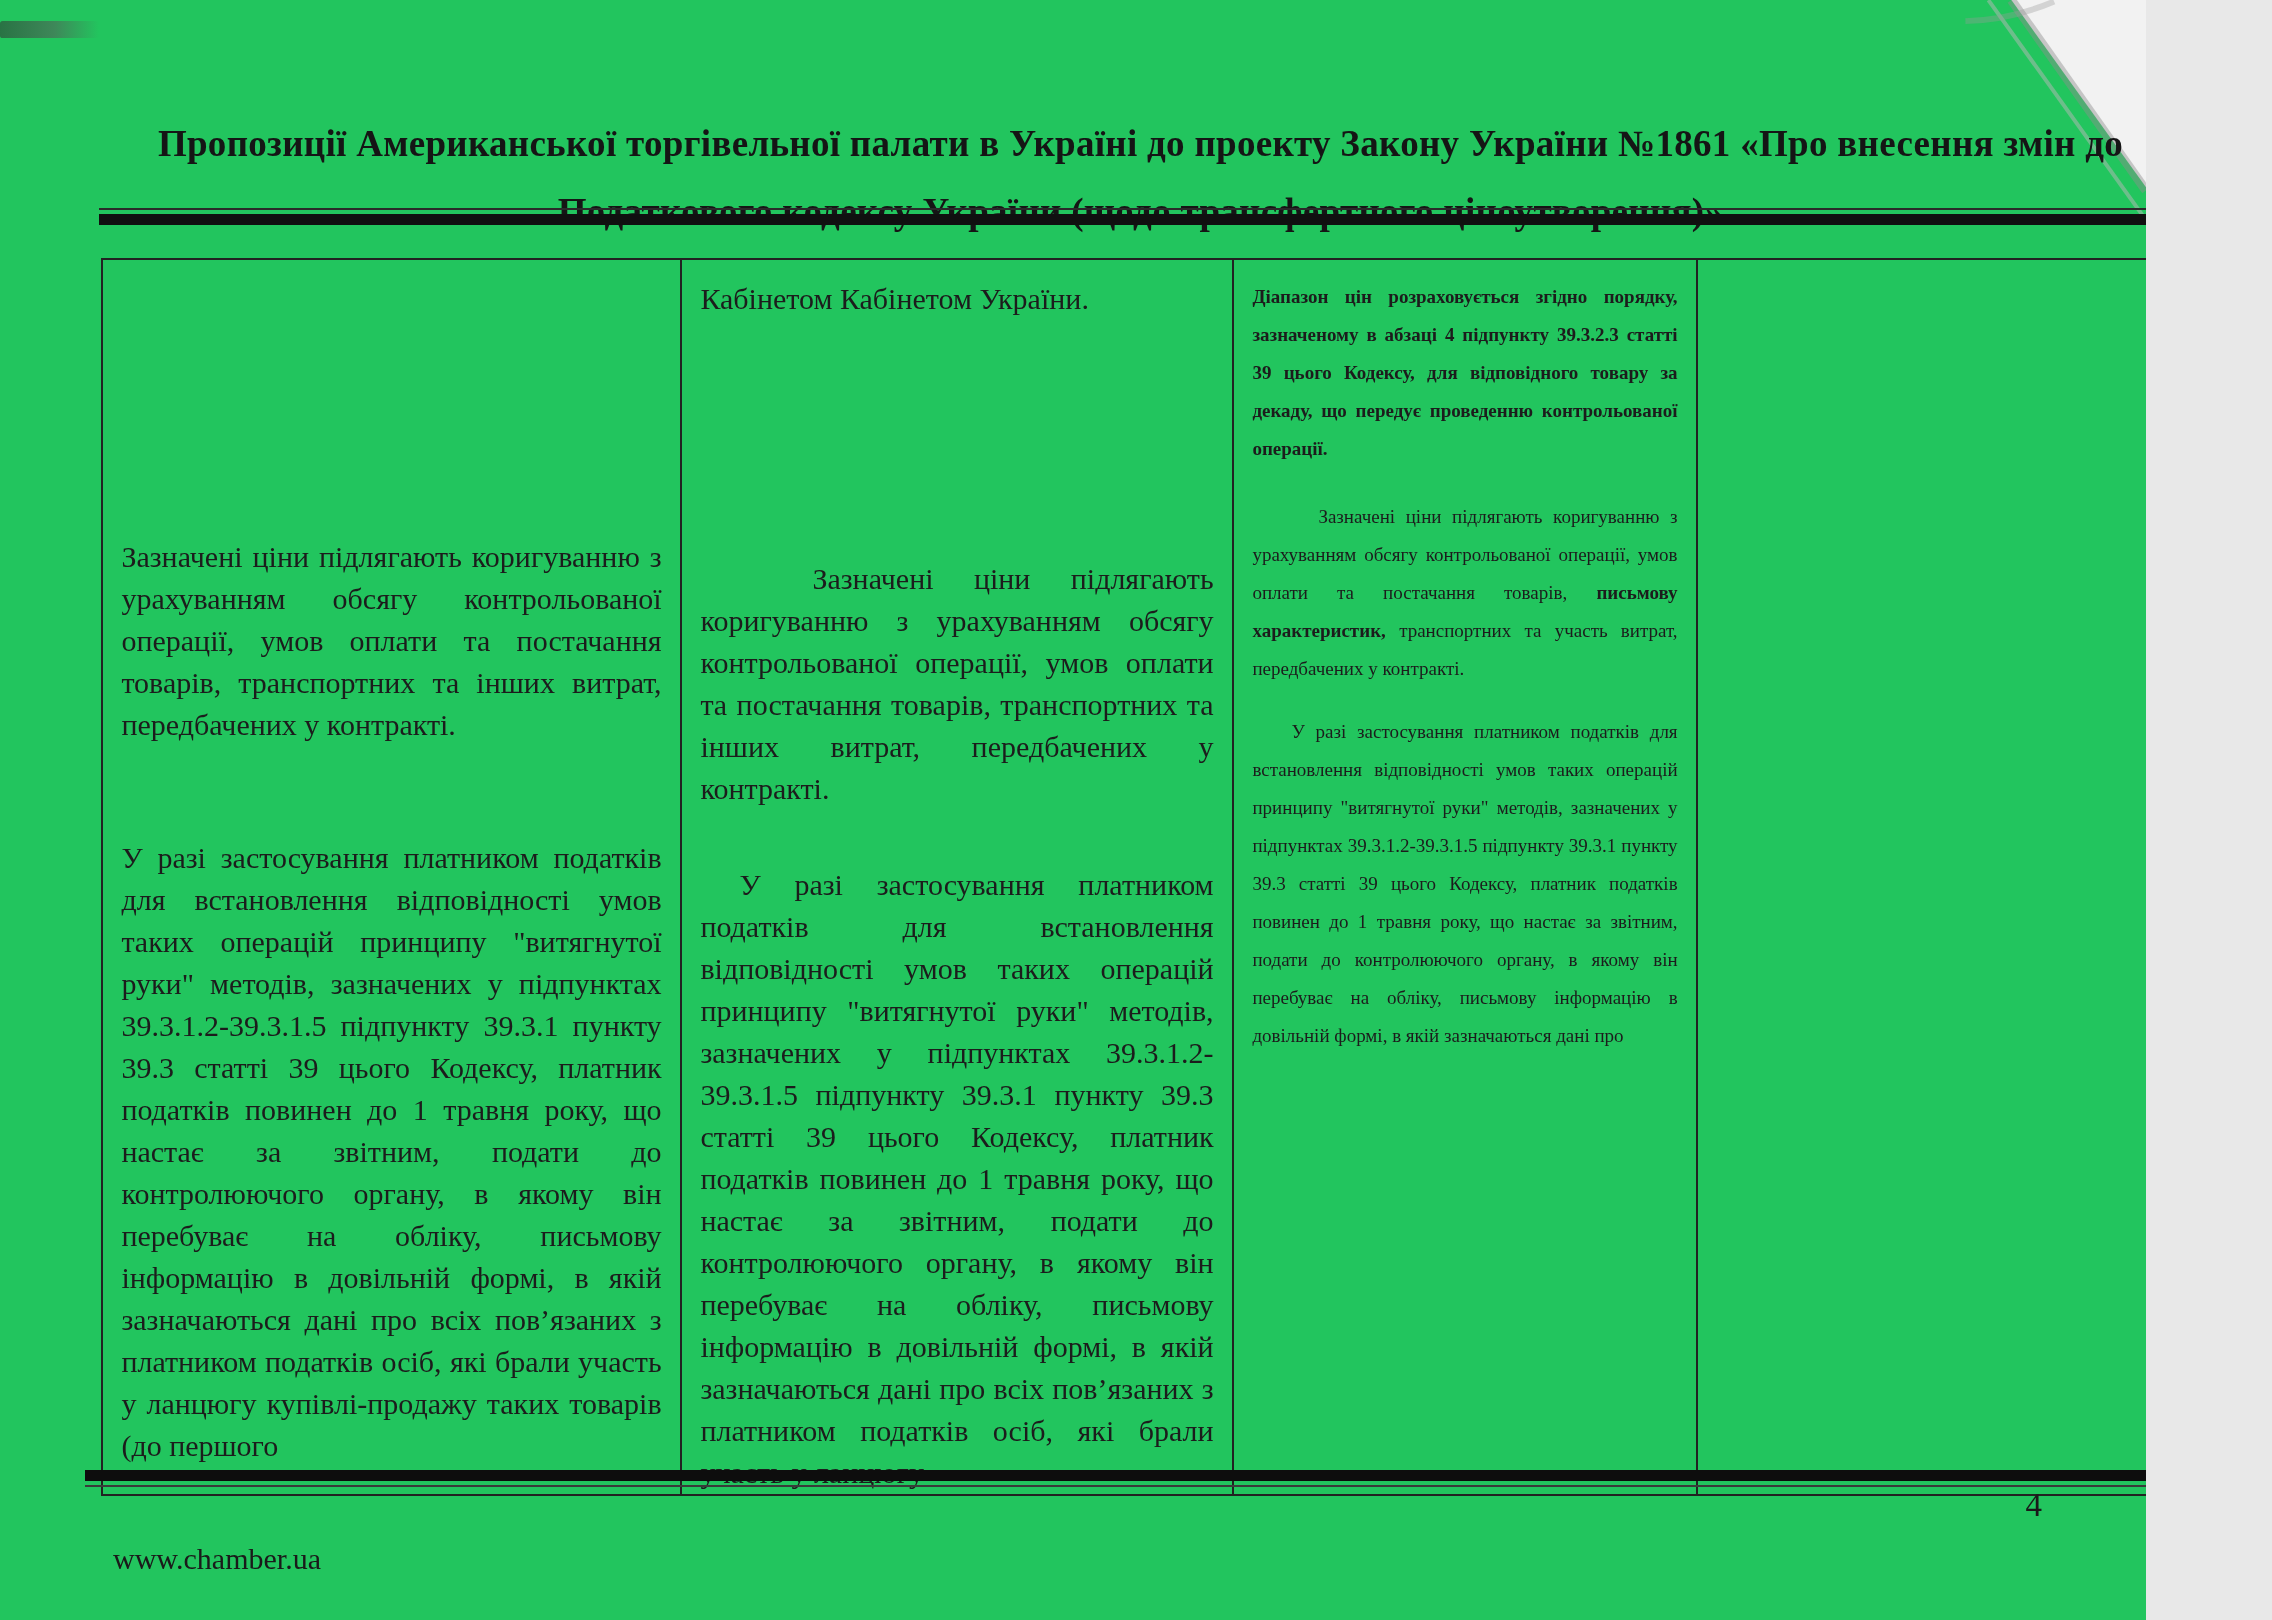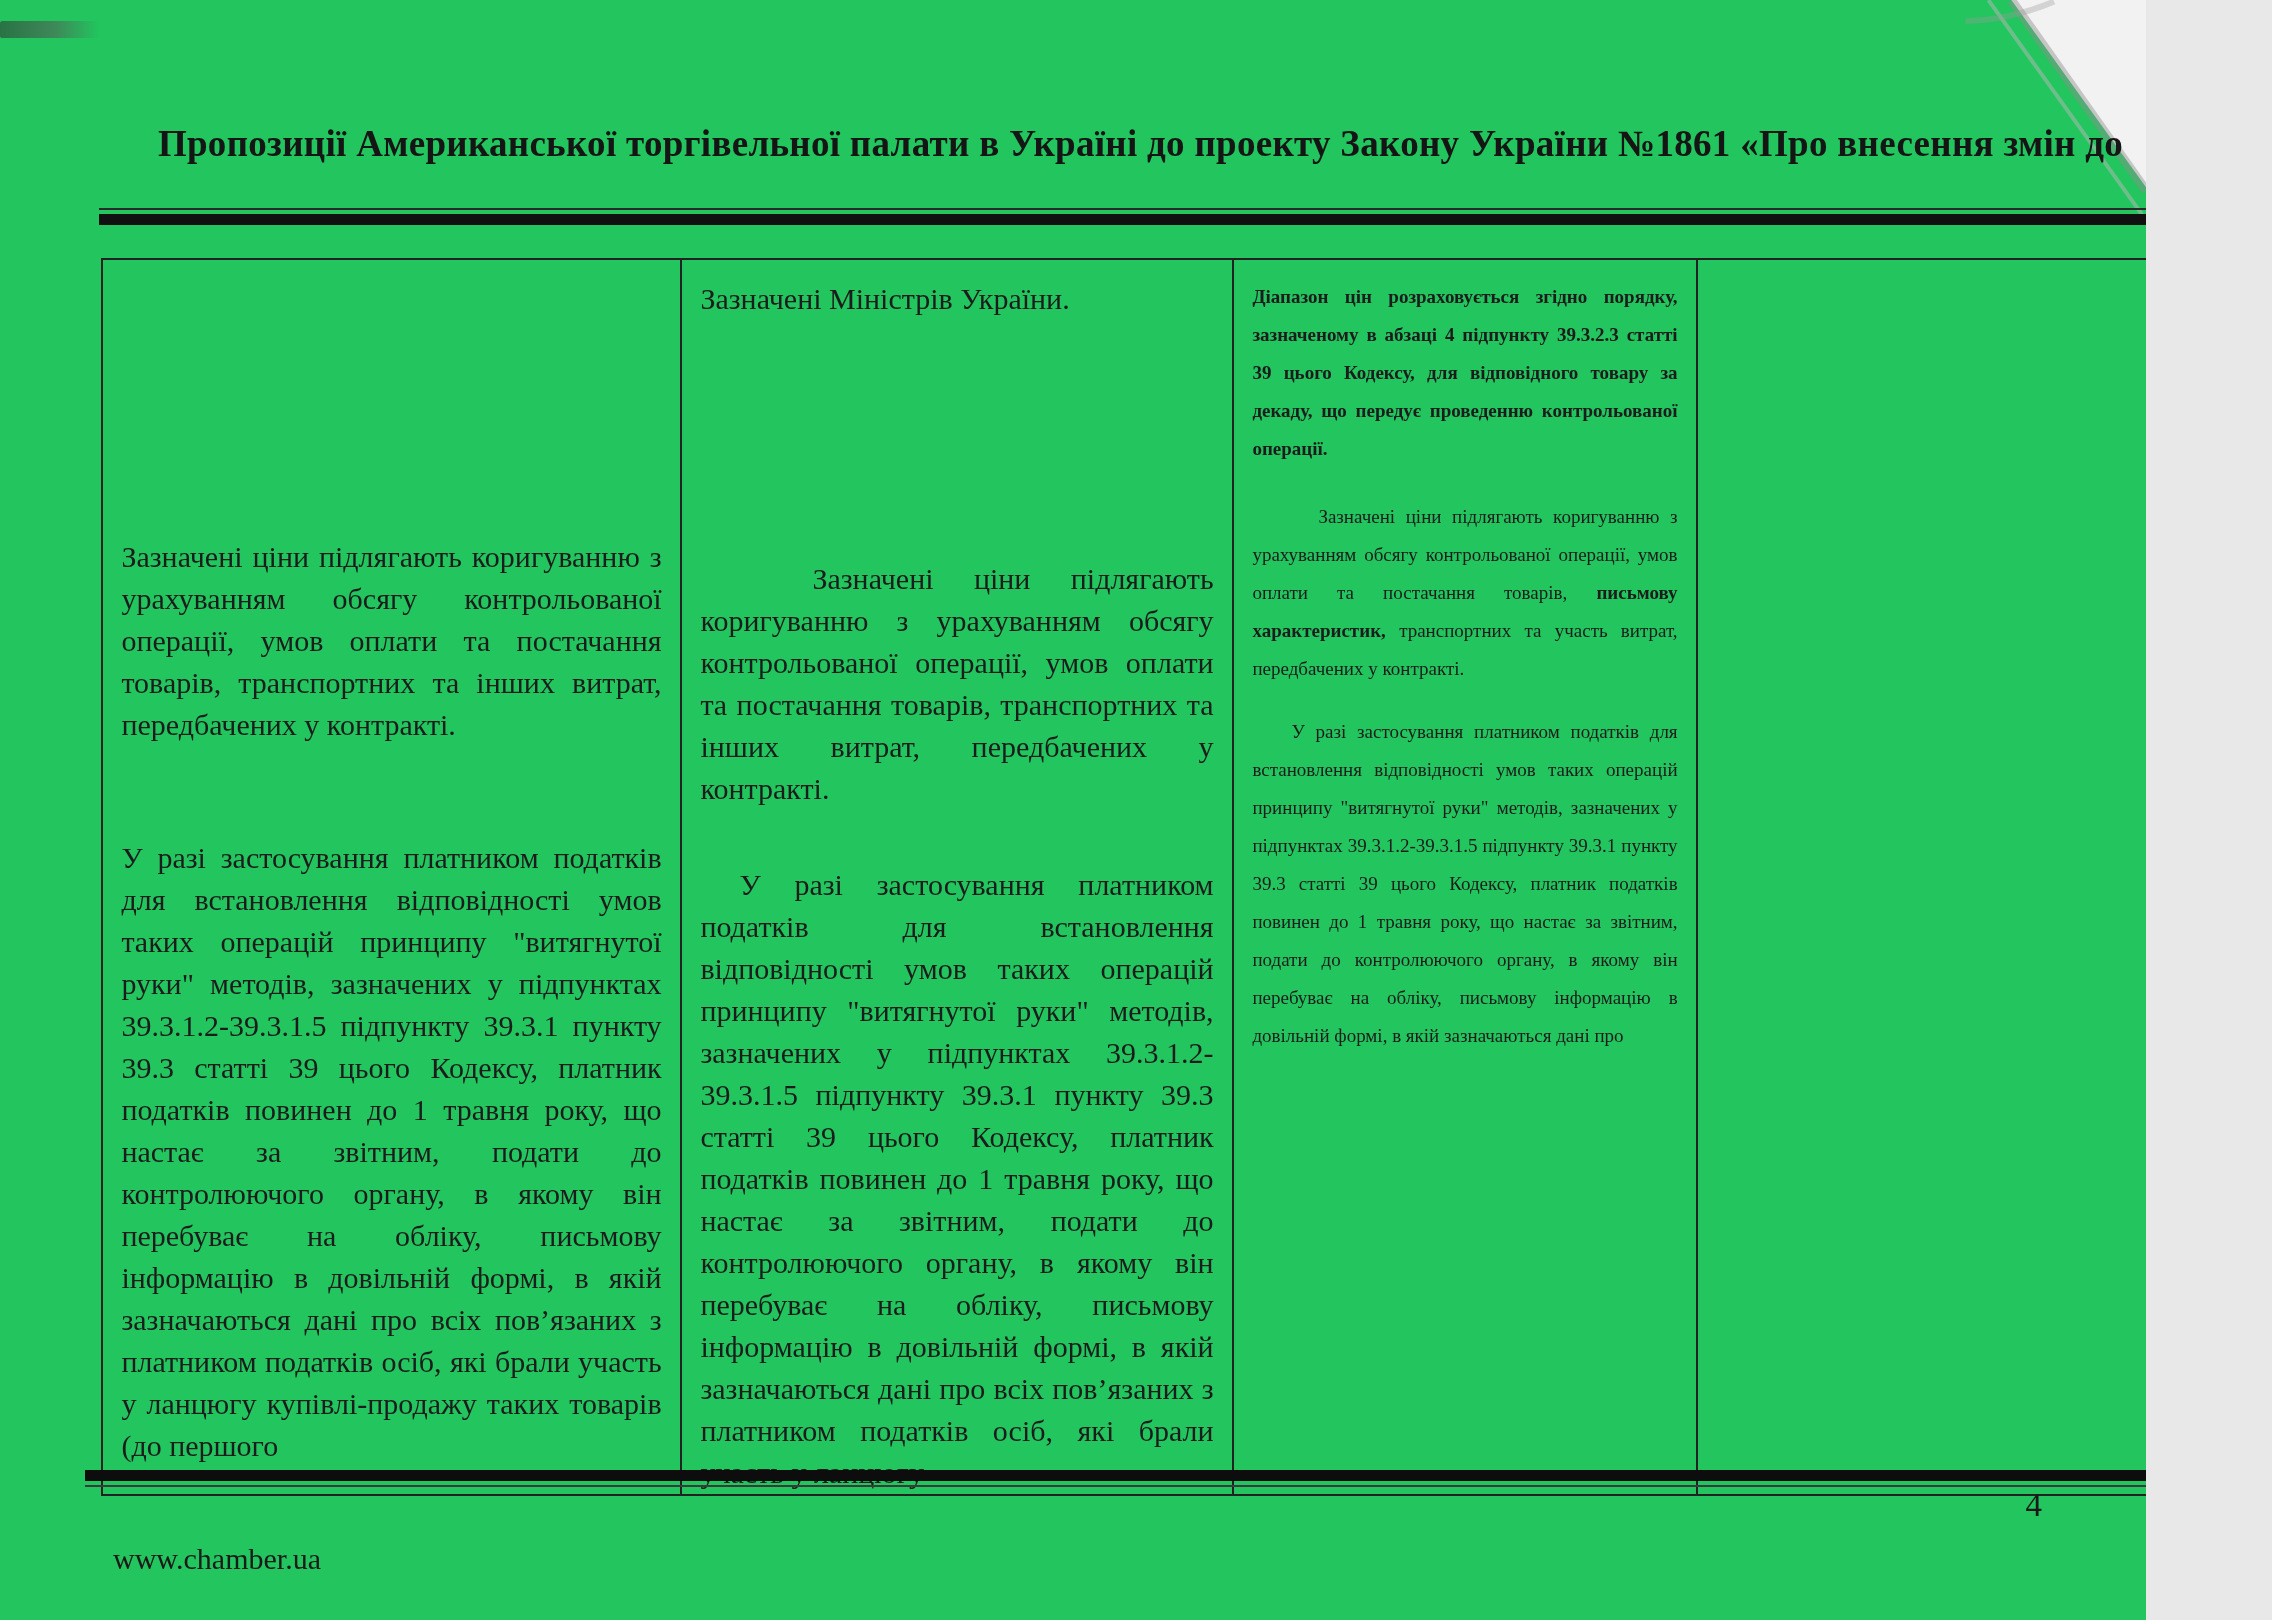--- a/index.html
+++ b/index.html
@@ -124,39 +124,40 @@
 
   <svg class="fold" width="197" height="276" viewBox="0 0 300 420">
     <polygon points="95,0 300,0 300,285" fill="#f2f2f2"></polygon>
     <path d="M95,0 L300,290" stroke="#8f8f8f" stroke-width="14" opacity="0.45" fill="none"></path>
     <path d="M60,0 L300,335" stroke="#b8b8b8" stroke-width="6" opacity="0.5" fill="none"></path>
     <path d="M25,32 Q95,30 160,2" stroke="#9a9a9a" stroke-width="9" opacity="0.35" fill="none"></path>
   </svg>
 
   <div class="doc-title">
     <div>Пропозиції Американської торгівельної палати в Україні до проекту Закону України №1861 «Про внесення змін до</div>
+    <div>Податкового кодексу України (щодо трансфертного ціноутворення)»</div>
   </div>
   <div class="rule-thin"></div>
   <div class="rule-thick"></div>
 
   <table class="cmp">
     <colgroup>
       <col style="width:579px">
       <col style="width:552px">
       <col style="width:464px">
       <col style="width:452px">
     </colgroup>
     <tbody>
         <tr>
       <td class="cell c12">
         <p class="col1-p1">Зазначені ціни підлягають коригуванню з урахуванням обсягу контрольованої операції, умов оплати та постачання товарів, транспортних та інших витрат, передбачених у контракті.</p>
         <p class="col1-p2">У разі застосування платником податків для встановлення відповідності умов таких операцій принципу "витягнутої руки" методів, зазначених у підпунктах 39.3.1.2-39.3.1.5 підпункту 39.3.1 пункту 39.3 статті 39 цього Кодексу, платник податків повинен до 1 травня року, що настає за звітним, подати до контролюючого органу, в якому він перебуває на обліку, письмову інформацію в довільній формі, в якій зазначаються дані про всіх пов’язаних з платником податків осіб, які брали участь у ланцюгу купівлі-продажу таких товарів (до першого</p>
       </td>
       <td class="cell c12">
-        <p>Зазначені Міністрів України.</p>
+        <p>Кабінетом Кабінетом України.</p>
         <p class="col2-p1">Зазначені ціни підлягають коригуванню з урахуванням обсягу контрольованої операції, умов оплати та постачання товарів, транспортних та інших витрат, передбачених у контракті.</p>
         <p class="col2-p2">У разі застосування платником податків для встановлення відповідності умов таких операцій принципу "витягнутої руки" методів, зазначених у підпунктах 39.3.1.2-39.3.1.5 підпункту 39.3.1 пункту 39.3 статті 39 цього Кодексу, платник податків повинен до 1 травня року, що настає за звітним, подати до контролюючого органу, в якому він перебуває на обліку, письмову інформацію в довільній формі, в якій зазначаються дані про всіх пов’язаних з платником податків осіб, які брали участь у ланцюгу</p>
       </td>
       <td class="cell c3">
         <p class="col3-p0">Діапазон цін розраховується згідно порядку, зазначеному в абзаці 4 підпункту 39.3.2.3 статті 39 цього Кодексу, для відповідного товару за декаду, що передує проведенню контрольованої операції.</p>
         <p class="col3-p1"><span>Зазначені ціни підлягають коригуванню з урахуванням обсягу контрольованої операції, умов оплати та постачання товарів,</span> <span class="b">письмову характеристик,</span> <span>транспортних та участь витрат, передбачених у контракті.</span></p>
         <p class="col3-p2">У разі застосування платником податків для встановлення відповідності умов таких операцій принципу "витягнутої руки" методів, зазначених у підпунктах 39.3.1.2-39.3.1.5 підпункту 39.3.1 пункту 39.3 статті 39 цього Кодексу, платник податків повинен до 1 травня року, що настає за звітним, подати до контролюючого органу, в якому він перебуває на обліку, письмову інформацію в довільній формі, в якій зазначаються дані про</p>
       </td>
       <td class="cell"></td>
     </tr>

